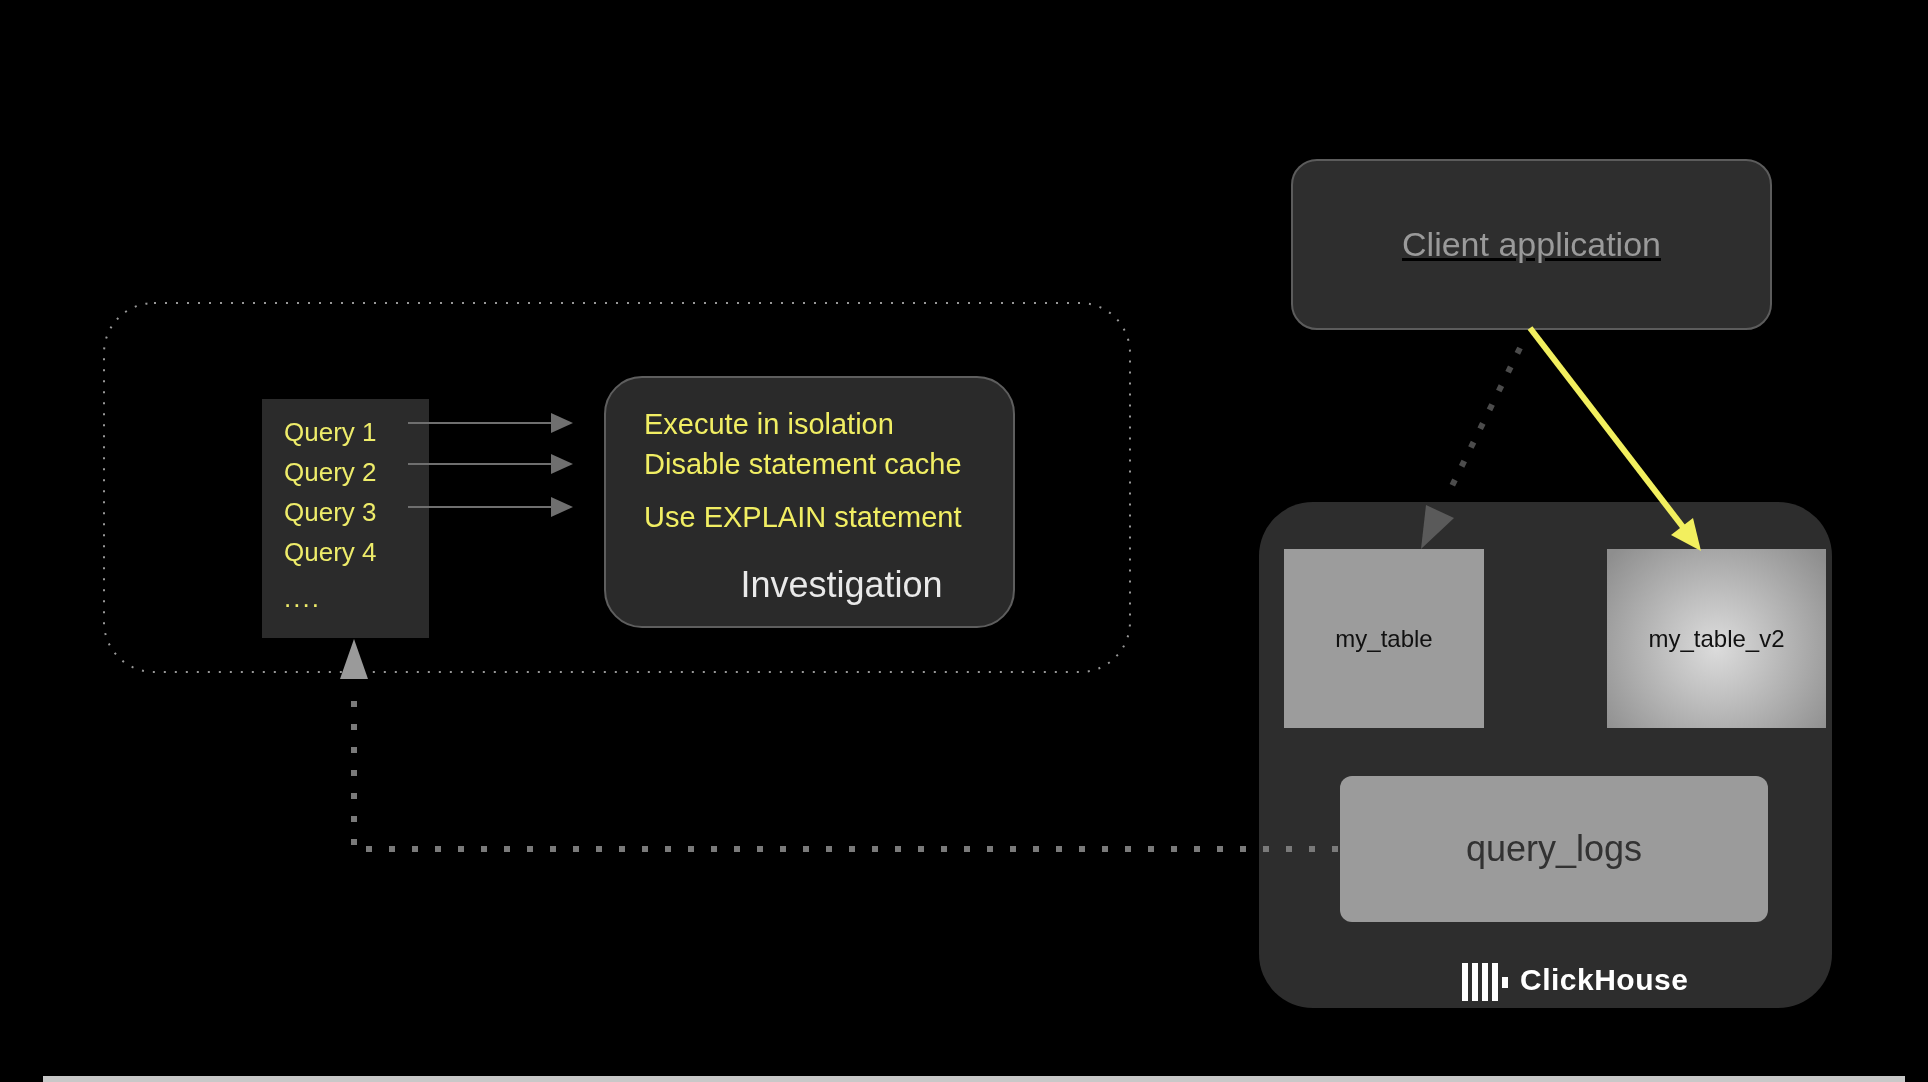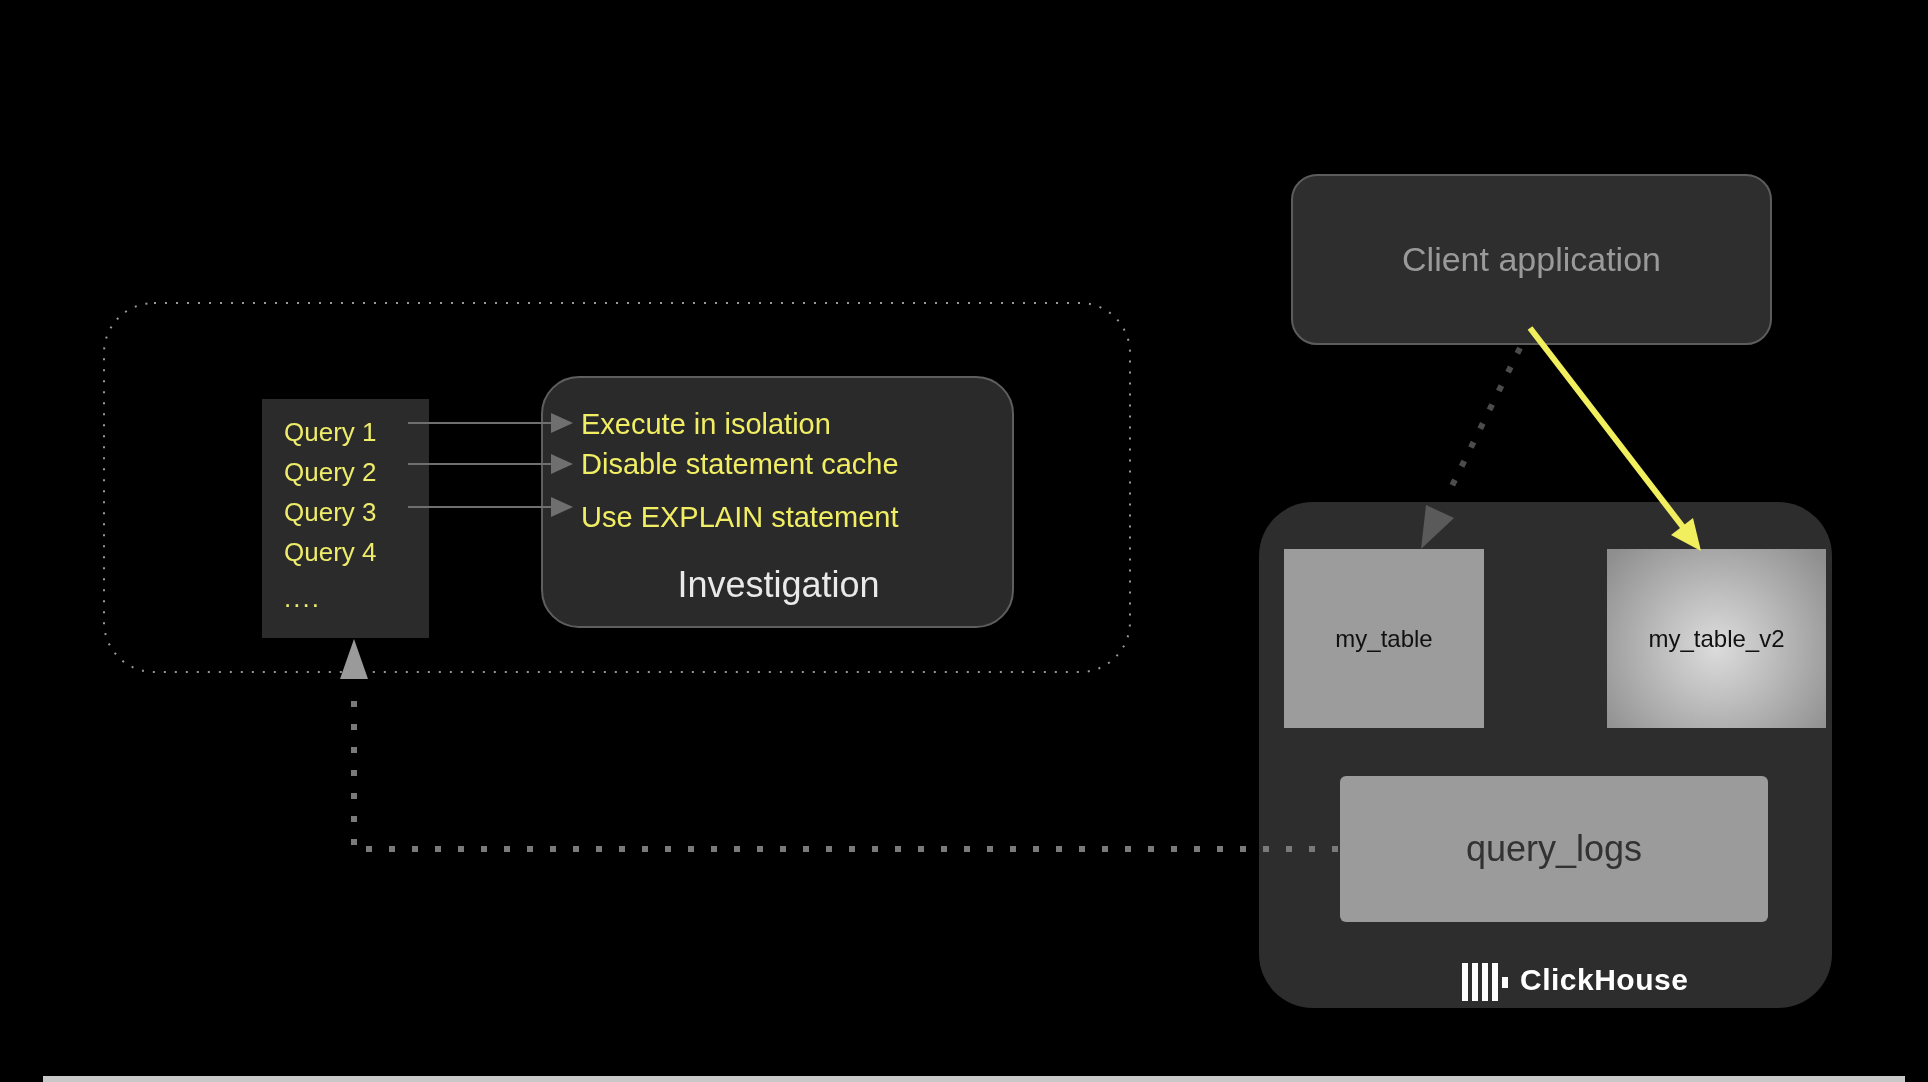--- a/index.html
+++ b/index.html
@@ -4,39 +4,39 @@
 <style>
   html,body{margin:0;padding:0;background:#000;}
   #canvas{
     position:relative;width:1928px;height:1082px;background:#000;overflow:hidden;
     font-family:"Liberation Sans",sans-serif;
   }
   .abs{position:absolute;}
 
   
   .client-box{
-    left:1291px;top:174px;width:477px;height:167px;
+    left:1291px;top:159px;width:477px;height:167px;
     background:#2e2e2e;border:2px solid #5c5c5c;border-radius:26px;
-    display:flex;align-items:center;justify-content:center;
+    display:flex;align-items:center;justify-content:center;text-decoration:underline;
   }
   .client-box span{color:#9a9a9a;font-size:34px;}
 
   
   .query-box{
     left:262px;top:399px;width:167px;height:239px;
     background:#2b2b2b;box-sizing:border-box;padding:13px 0 0 22px;
   }
   .query-box .q{
     display:block;color:#eeec6a;font-size:26px;line-height:40px;white-space:nowrap;
   }
   .query-box .q.more{margin-top:6px;letter-spacing:2px;}
 
   
   .invest-box{
-    left:541px;top:376px;width:473px;height:252px;box-sizing:border-box;
+    left:604px;top:376px;width:411px;height:252px;box-sizing:border-box;
     background:#2a2a2a;border:2px solid #5e5e5e;border-radius:38px;
     padding:26px 0 0 38px;
   }
   .invest-box .line{display:block;color:#f1ee63;font-size:29px;line-height:40px;white-space:nowrap;}
   .invest-box .line.gap{margin-top:13px;}
   .invest-box .title{
     display:block;color:#e9e9e9;font-size:36px;margin-top:27px;
     width:395px;text-align:center;
   }
 
@@ -49,21 +49,21 @@
     top:549px;height:179px;display:flex;align-items:center;justify-content:center;
   }
   .table-sq span{color:#111;font-size:24px;}
   .my-table{left:1284px;width:200px;background:#9c9c9c;}
   .my-table-v2{
     left:1607px;width:219px;
     background:radial-gradient(circle at 50% 55%, #dcdcdc 0%, #c0c0c0 35%, #8e8e8e 95%);
   }
   .query-logs{
     left:1340px;top:776px;width:428px;height:146px;
-    background:#9b9b9b;border-radius:6px;
+    background:#9b9b9b;border-radius:12px;
     display:flex;align-items:center;justify-content:center;
   }
   .query-logs span{color:#323232;font-size:36px;}
 
   
   .ch-brand{left:1462px;top:963px;display:flex;height:40px;}
   .ch-brand .bars{display:flex;align-items:center;height:38px;}
   .ch-brand .bar{width:6px;height:38px;background:#fff;margin-right:4px;}
   .ch-brand .dot{width:6px;height:11px;background:#fff;margin-right:12px;}
   .ch-brand .brand-text{color:#fff;font-size:30px;font-weight:700;letter-spacing:0.5px;}

